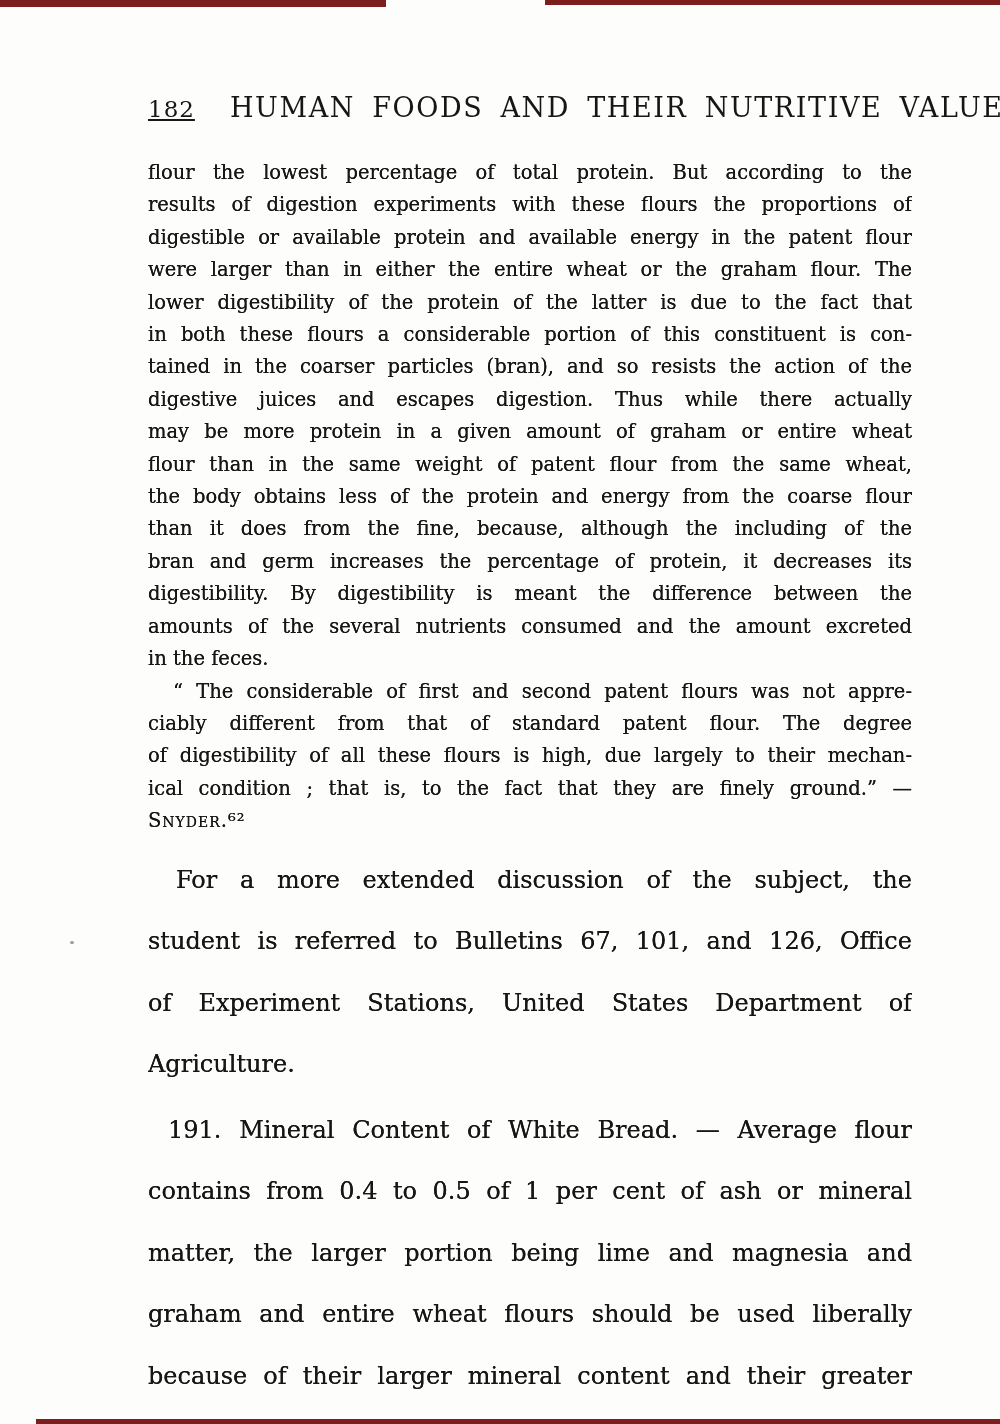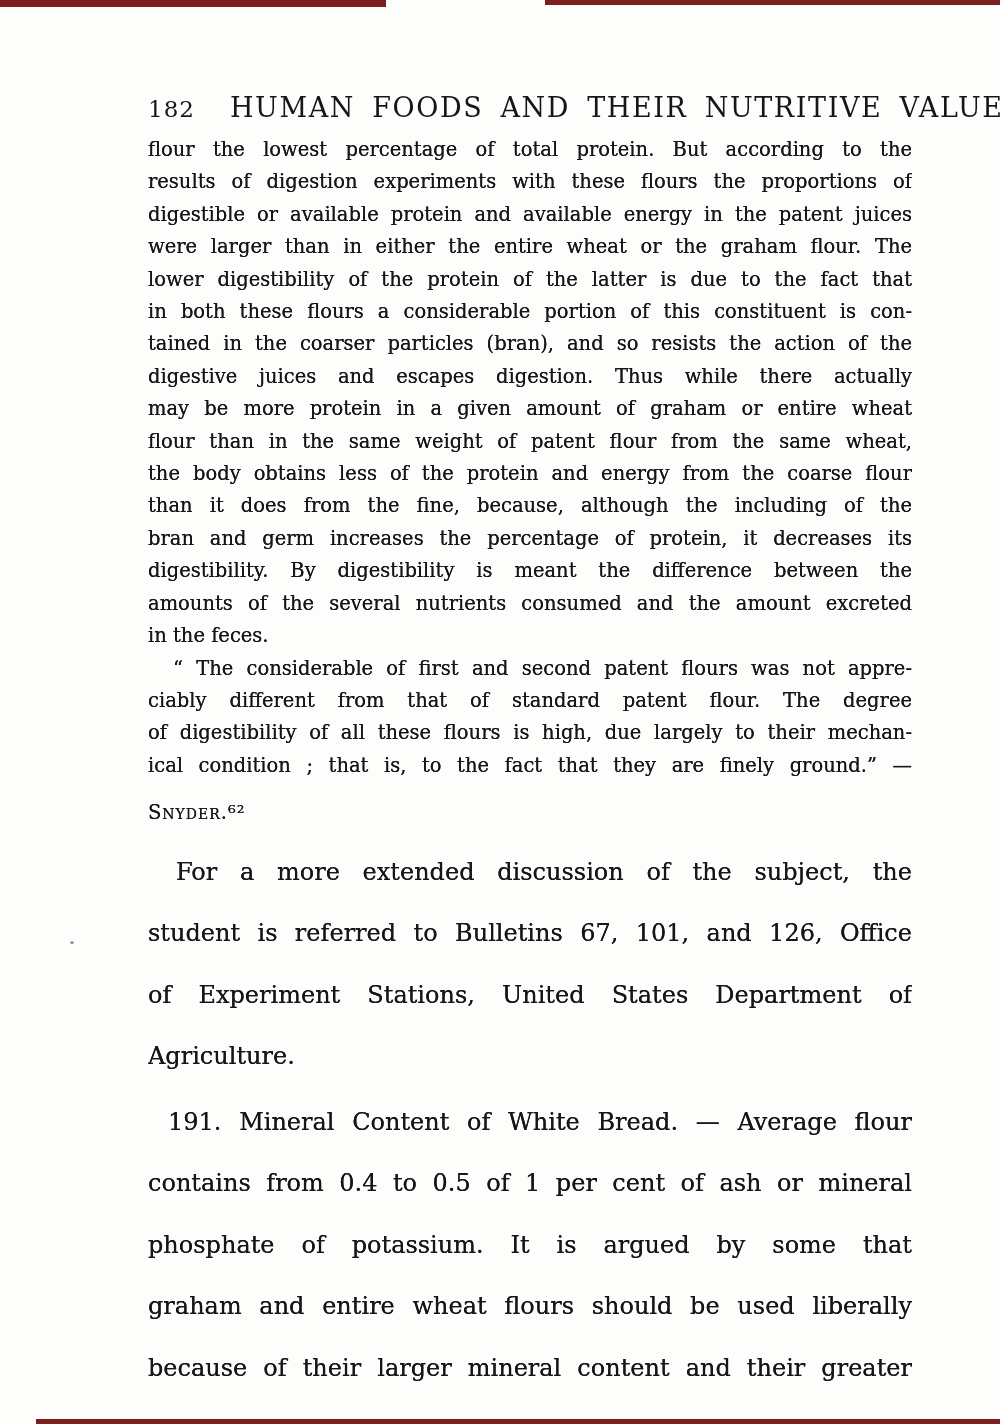--- a/index.html
+++ b/index.html
@@ -36,32 +36,33 @@
   .header {
     position: absolute;
     left: 148px; top: 92px;
     width: 764px;
     white-space: nowrap;
   }
   .pagenum {
     display: inline-block;
     font-size: 23px;
     letter-spacing: 1px;
+    text-decoration: underline;
   }
   .running-title {
     display: inline-block;
     margin-left: 35px;
     font-size: 27px;
     letter-spacing: 1.6px;
     word-spacing: 7px;
   }
   
   .content {
     position: absolute;
-    left: 148px; top: 134px;
+    left: 148px; top: 157px;
     width: 764px;
     text-shadow: 0 0 0.35px #1a1a1a;
   }
   .line {
     text-align: justify;
     text-align-last: justify;
     overflow: hidden;
   }
   .line.last {
     text-align-last: left;
@@ -76,21 +77,20 @@
     margin-top: 24px;
   }
   .indent-sm { padding-left: 25px; }
   .indent-lg { padding-left: 28px; }
   .indent-sec { padding-left: 20px; }
   .para-bulletins { margin-top: 14px; }
   .para-191 { margin-top: 28px; }
   .attribution {
     font-variant: small-caps;
     letter-spacing: 1px;
-    margin-top: 15px;
   }
   .bold { font-weight: normal; }
 </style>
 </head>
 <body>
 
 <div class="page">
 
   <div class="edge-bar top-left"></div>
   <div class="edge-bar top-right"></div>
@@ -99,21 +99,21 @@
 
   <div class="header">
     <span class="pagenum">182</span><span class="running-title">HUMAN FOODS AND THEIR NUTRITIVE VALUE</span>
   </div>
 
   <div class="content">
 
     <div class="para small">
       <div class="line">flour the lowest percentage of total protein.  But according to the</div>
       <div class="line">results of digestion experiments with these flours the proportions of</div>
-      <div class="line">digestible or available protein and available energy in the patent juices</div>
+      <div class="line">digestible or available protein and available energy in the patent flour</div>
       <div class="line">were larger than in either the entire wheat or the graham flour.  The</div>
       <div class="line">lower digestibility of the protein of the latter is due to the fact that</div>
       <div class="line">in both these flours a considerable portion of this constituent is con-</div>
       <div class="line">tained in the coarser particles (bran), and so resists the action of the</div>
       <div class="line">digestive juices and escapes digestion.  Thus while there actually</div>
       <div class="line">may be more protein in a given amount of graham or entire wheat</div>
       <div class="line">flour than in the same weight of patent flour from the same wheat,</div>
       <div class="line">the body obtains less of the protein and energy from the coarse flour</div>
       <div class="line">than it does from the fine, because, although the including of the</div>
       <div class="line">bran and germ increases the percentage of protein, it decreases its</div>
@@ -133,19 +133,19 @@
     <div class="para large para-bulletins">
       <div class="line indent-lg">For a more extended discussion of the subject, the</div>
       <div class="line">student is referred to Bulletins 67, 101, and 126, Office</div>
       <div class="line">of Experiment Stations, United States Department of</div>
       <div class="line last">Agriculture.</div>
     </div>
 
     <div class="para large para-191">
       <div class="line indent-sec"><span class="bold">191.  Mineral Content of White Bread. —</span><span> Average flour</span></div>
       <div class="line">contains from 0.4 to 0.5 of 1 per cent of ash or mineral</div>
-      <div class="line">phosphate of potassium.  It is argued by some that</div>
+      <div class="line">matter, the larger portion being lime and magnesia and</div>
       <div class="line">graham and entire wheat flours should be used liberally</div>
       <div class="line">because of their larger mineral content and their greater</div>
     </div>
 
   </div>
 </div>
 
 </body></html>

